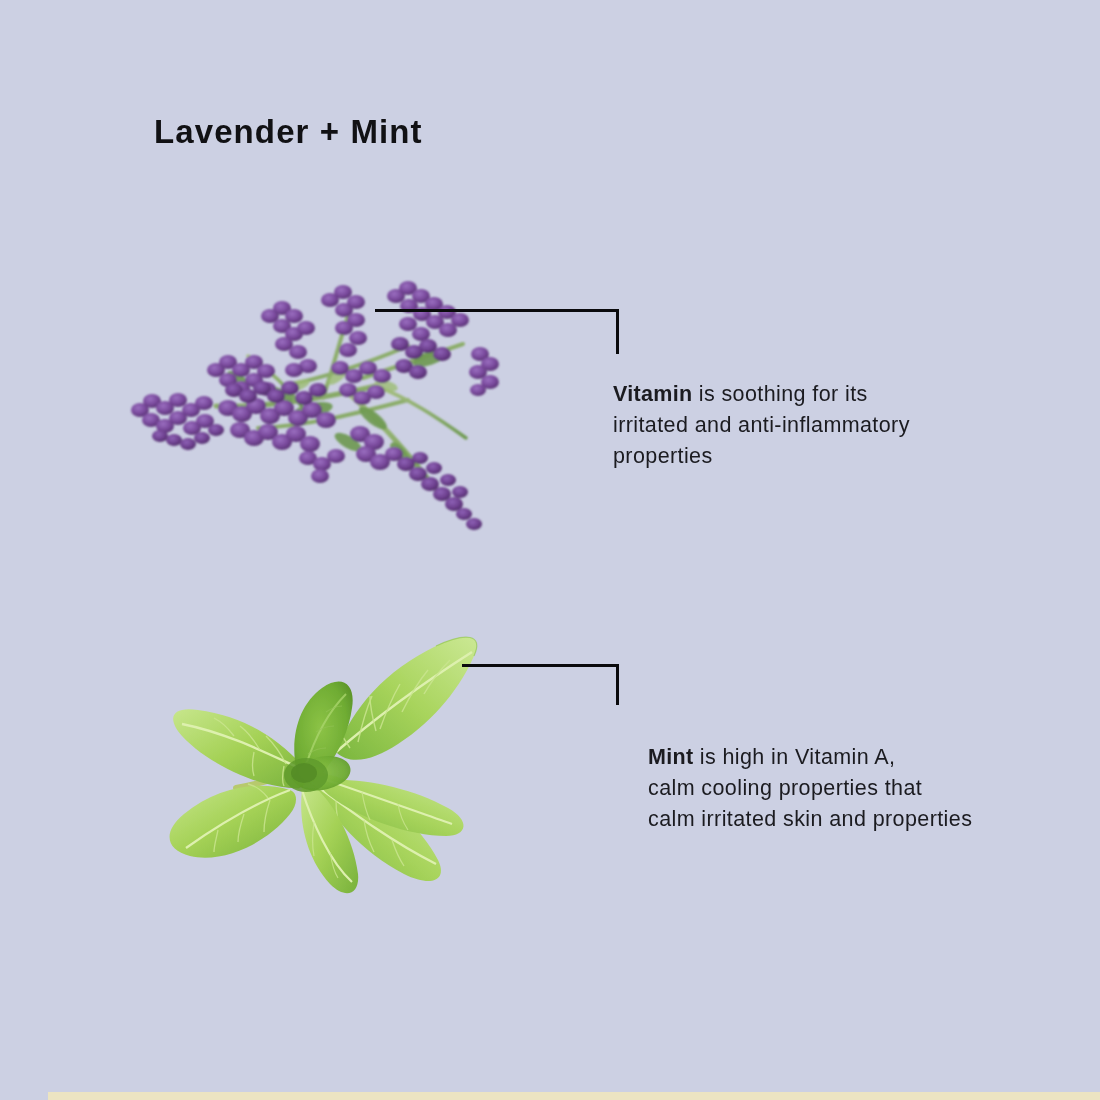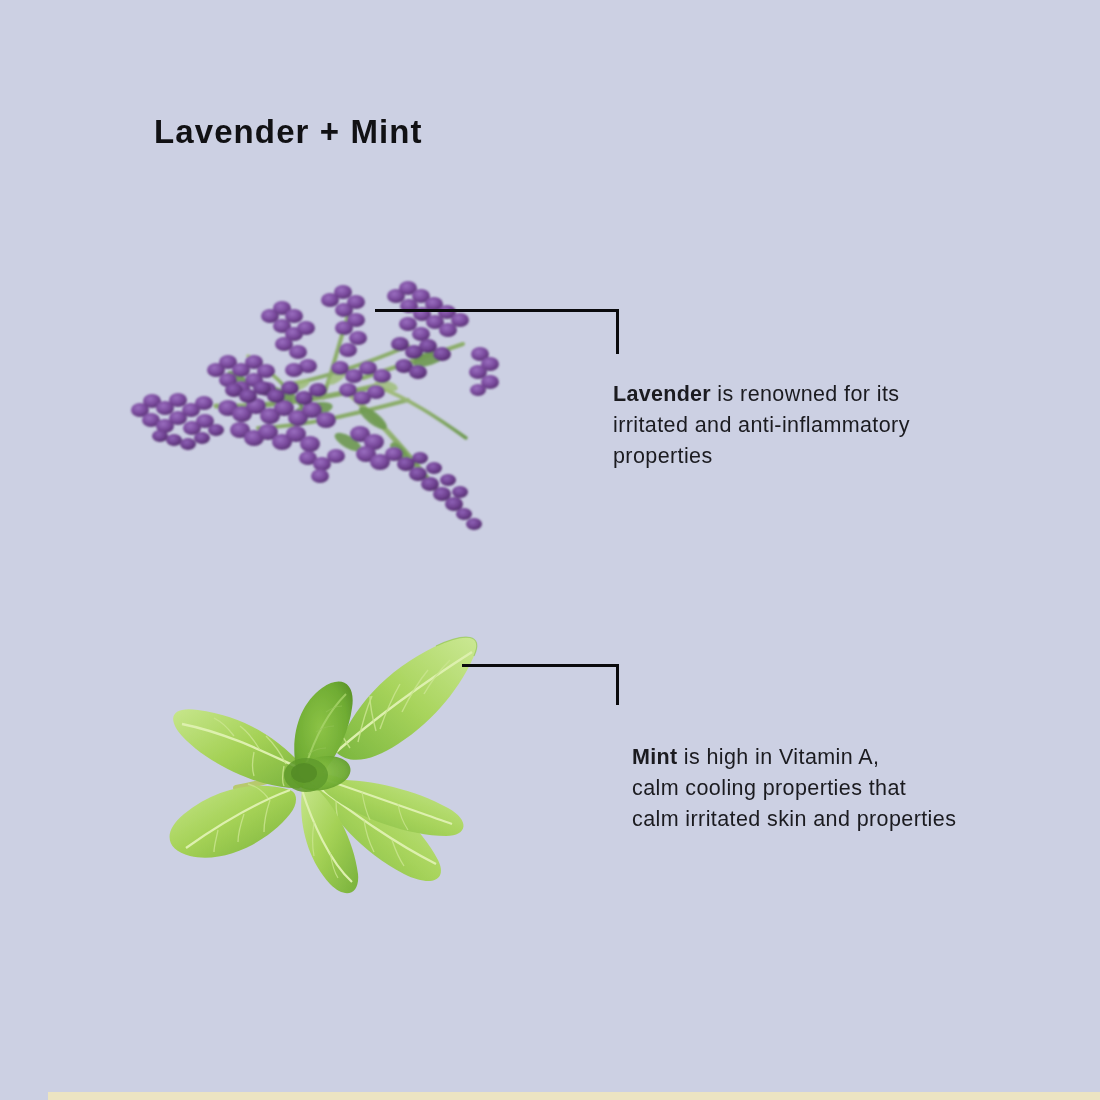--- a/index.html
+++ b/index.html
@@ -35,21 +35,21 @@
   .caption {
     position:absolute;
     color:#1b1b20;
     font-size:21.5px;
     line-height:31px;
     letter-spacing:0.4px;
     white-space:nowrap;
   }
   .caption .lead { font-weight:bold; letter-spacing:0.3px; }
   .caption-lavender { left:565px; top:379px; }
-  .caption-mint { left:584px; top:742px; }
+  .caption-mint { left:600px; top:742px; }
 
   
   .leader { position:absolute; }
   .leader .h {
     position:absolute;
     height:3px;
     background:#0a0a0d;
     top:0; left:0;
   }
   .leader .v {
@@ -427,21 +427,21 @@
     <div class="v"></div>
   </div>
 
   <div class="leader" id="leader-mint">
     <div class="h"></div>
     <div class="v"></div>
   </div>
 
   <div class="caption caption-lavender">
     <div>
-      <span class="lead">Lavender</span><span> is renowned for its</span>
+      <span class="lead">Vitamin</span><span> is soothing for its</span>
     </div>
     <div>irritated and anti-inflammatory</div>
     <div>properties</div>
   </div>
 
   <div class="caption caption-mint">
     <div>
       <span class="lead">Mint</span><span> is high in Vitamin A,</span>
     </div>
     <div>calm cooling properties that</div>

